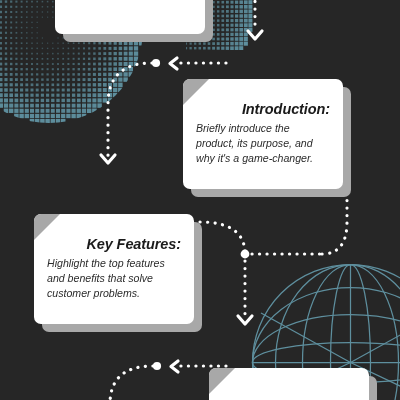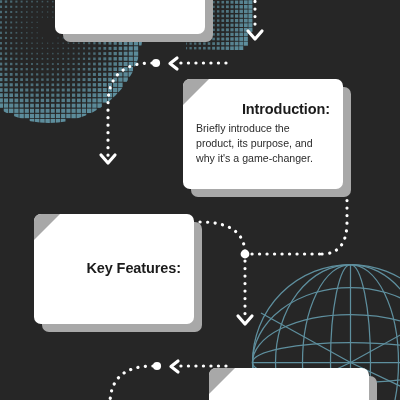--- a/index.html
+++ b/index.html
@@ -62,20 +62,21 @@
   
   .card {
     position: absolute;
     z-index: 3;
     background: #ffffff;
     border-radius: 7px;
     display: flex;
     flex-direction: column;
     justify-content: center;
     padding: 9px 13px 11px 13px;
+    font-style: italic;
   }
   .card-shadow {
     position: absolute;
     z-index: 2;
     background: #a8a8a8;
     border-radius: 7px;
   }
   
   .fold {
     position: absolute;
@@ -1491,20 +1492,21 @@
   <div class="card-shadow" id="card-introduction-shadow"></div>
   <div class="card" id="card-introduction">
     <div class="card-title">Introduction:</div>
     <div class="card-body">Briefly introduce the product, its purpose, and why it's a game-changer.</div>
   </div>
   <div class="fold" id="fold-introduction"></div>
 
   <div class="card-shadow" id="card-keyfeatures-shadow"></div>
   <div class="card" id="card-keyfeatures">
     <div class="card-title">Key Features:</div>
+    <div class="card-body">Highlight the top features and benefits that solve customer problems.</div>
   </div>
   <div class="fold" id="fold-keyfeatures"></div>
 
   <div class="card-shadow" id="card-next-shadow"></div>
   <div class="card" id="card-next">
     
     
   </div>
   <div class="fold" id="fold-next"></div>
 

